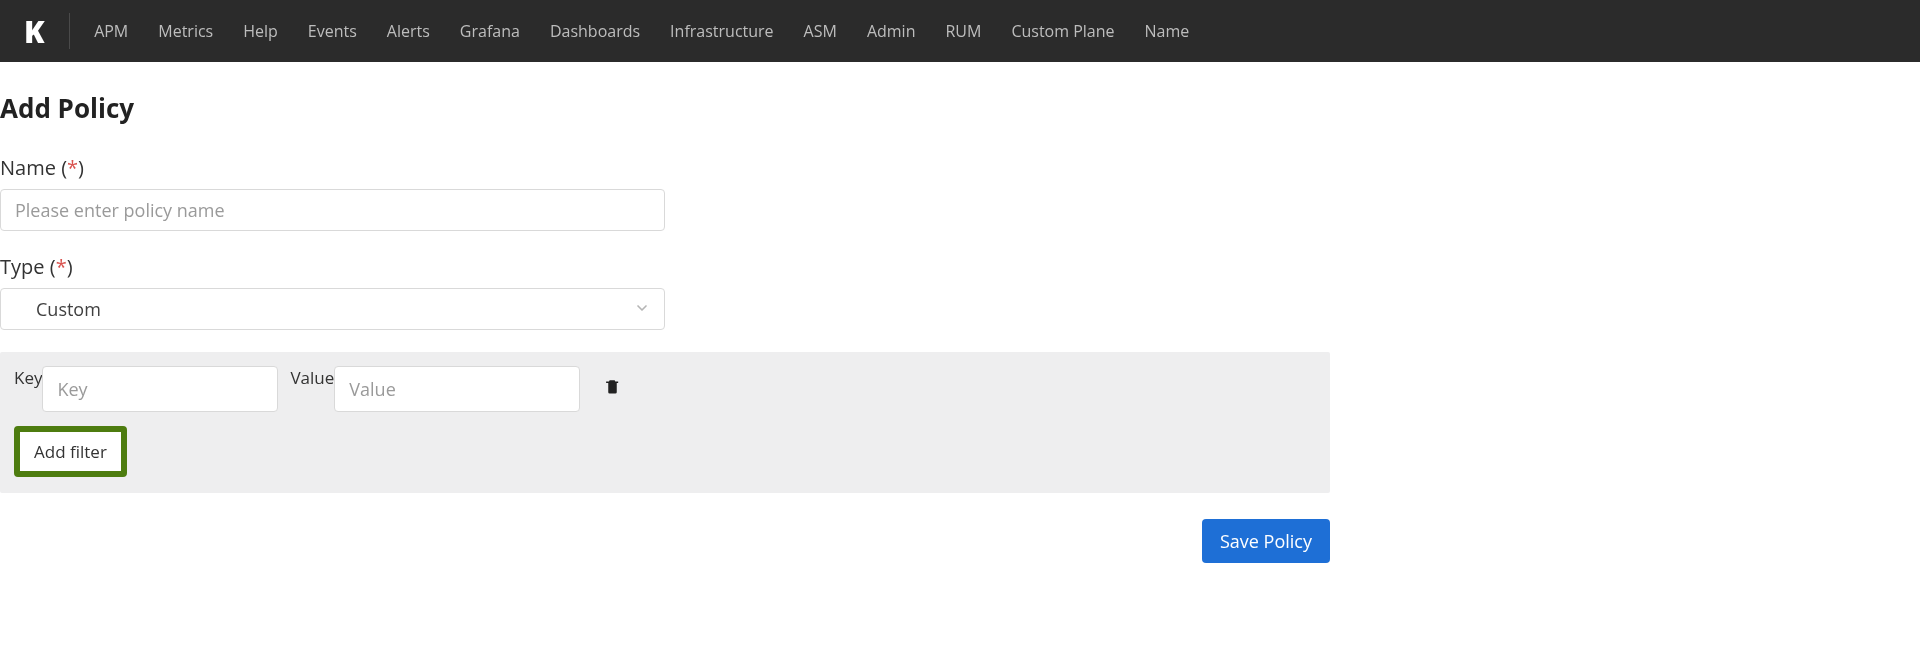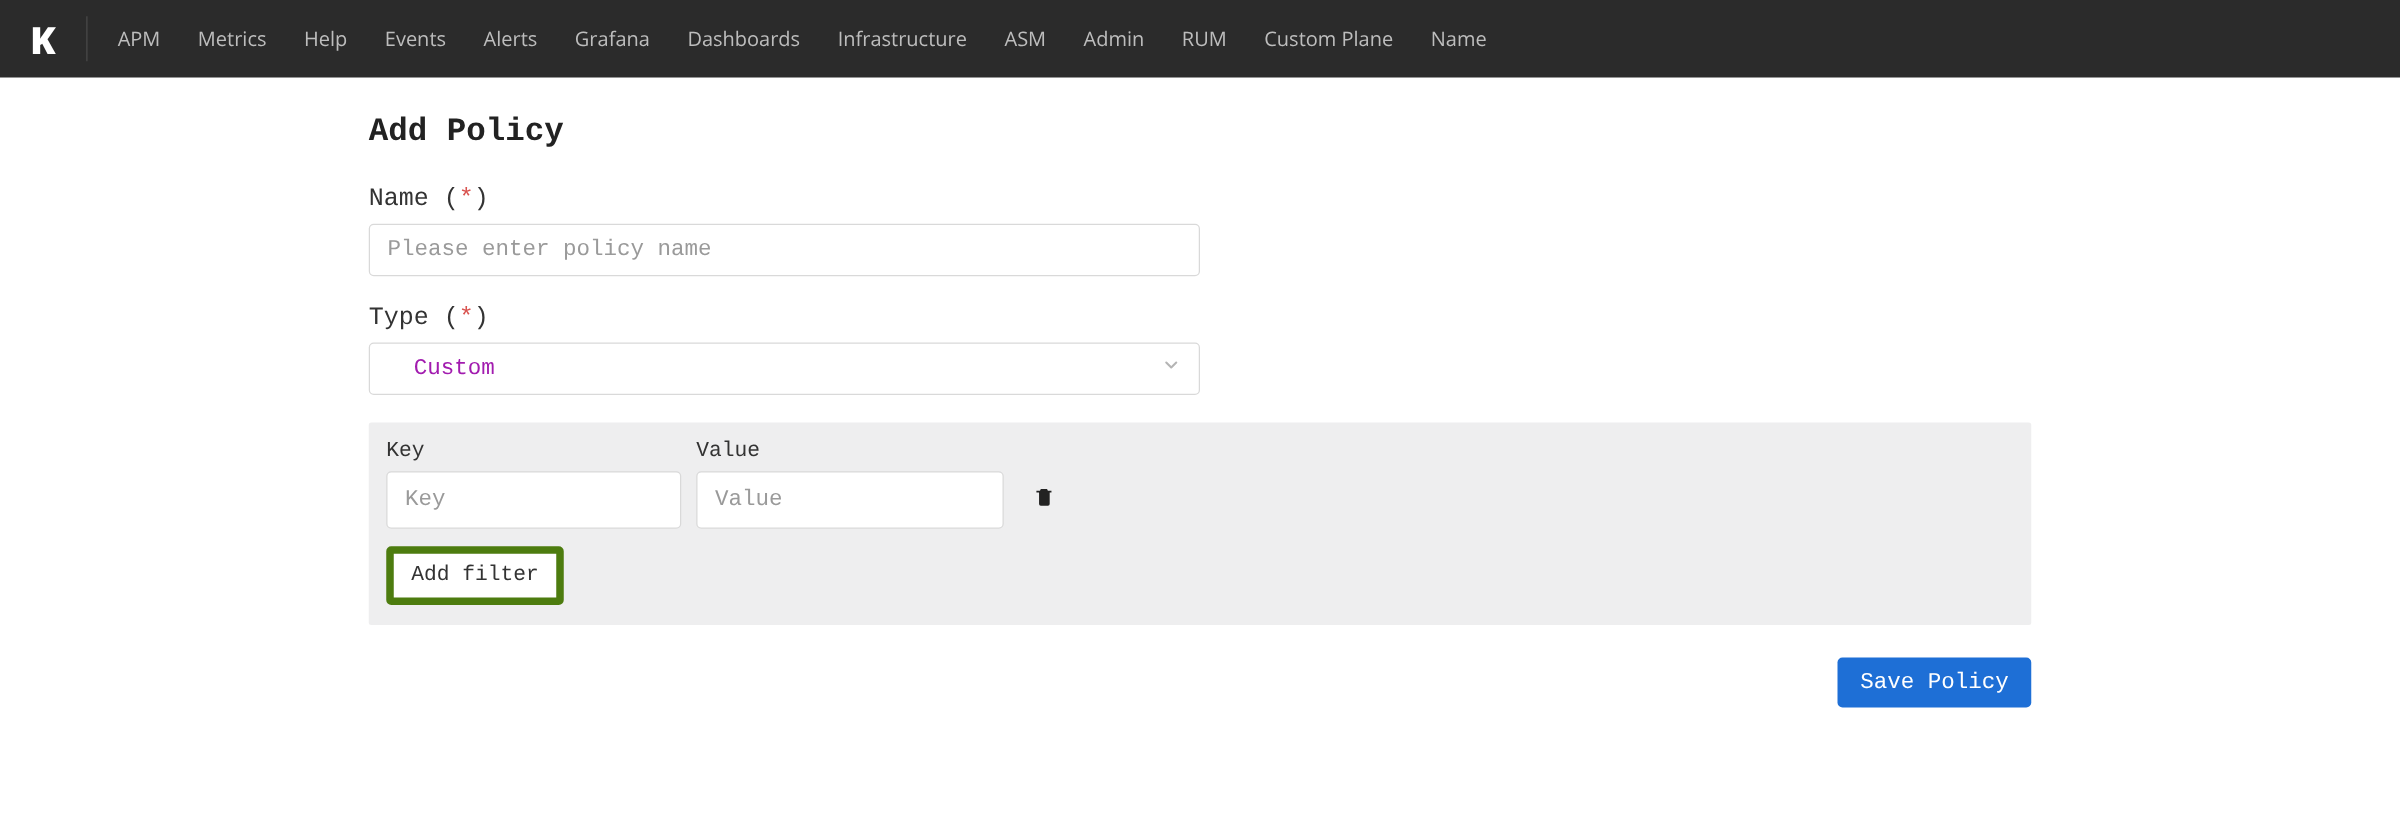--- a/index.html
+++ b/index.html
@@ -38,22 +38,21 @@
     font-size: 16px;
     font-weight: 500;
     cursor: pointer;
     white-space: nowrap;
   }
 
   
   .page {
     padding: 28px 0 40px 0;
     display: flex;
-    justify-content: center;
-    font-family: Liberation Mono, monospace;
+    justify-content: flex-start;
   }
   .container {
     width: 1330px;
   }
   .page-title {
     font-size: 26px;
     font-weight: 700;
     color: #222;
     margin-bottom: 28px;
   }
@@ -67,21 +66,21 @@
   }
   .required-mark { color: #d9534f; }
 
   .text-input, .select-box {
     width: 665px;
     height: 42px;
     border: 1px solid #d9d9d9;
     border-radius: 4px;
     padding: 0 14px;
     font-size: 18px;
-    color: #a21caf;
+    color: #404040;
     background: #fff;
     display: flex;
     align-items: center;
   }
   .text-input::placeholder { color: #9a9a9a; }
   .select-box {
     justify-content: space-between;
     cursor: pointer;
     padding-left: 35px;
   }
@@ -94,21 +93,21 @@
     padding: 14px 14px 16px 14px;
     margin-top: 10px;
     width: 100%;
   }
   .filter-row {
     display: flex;
     align-items: flex-end;
     gap: 12px;
     margin-bottom: 14px;
   }
-  .filter-col { display: flex; flex-direction: column; }
+  .filter-col { display: flex; flex-direction: row; }
   .filter-col .col-label {
     font-size: 17px;
     color: #333;
     margin-bottom: 6px;
   }
   .key-input {
     width: 236px;
     height: 46px;
     border: 1px solid #d9d9d9;
     border-radius: 4px;

